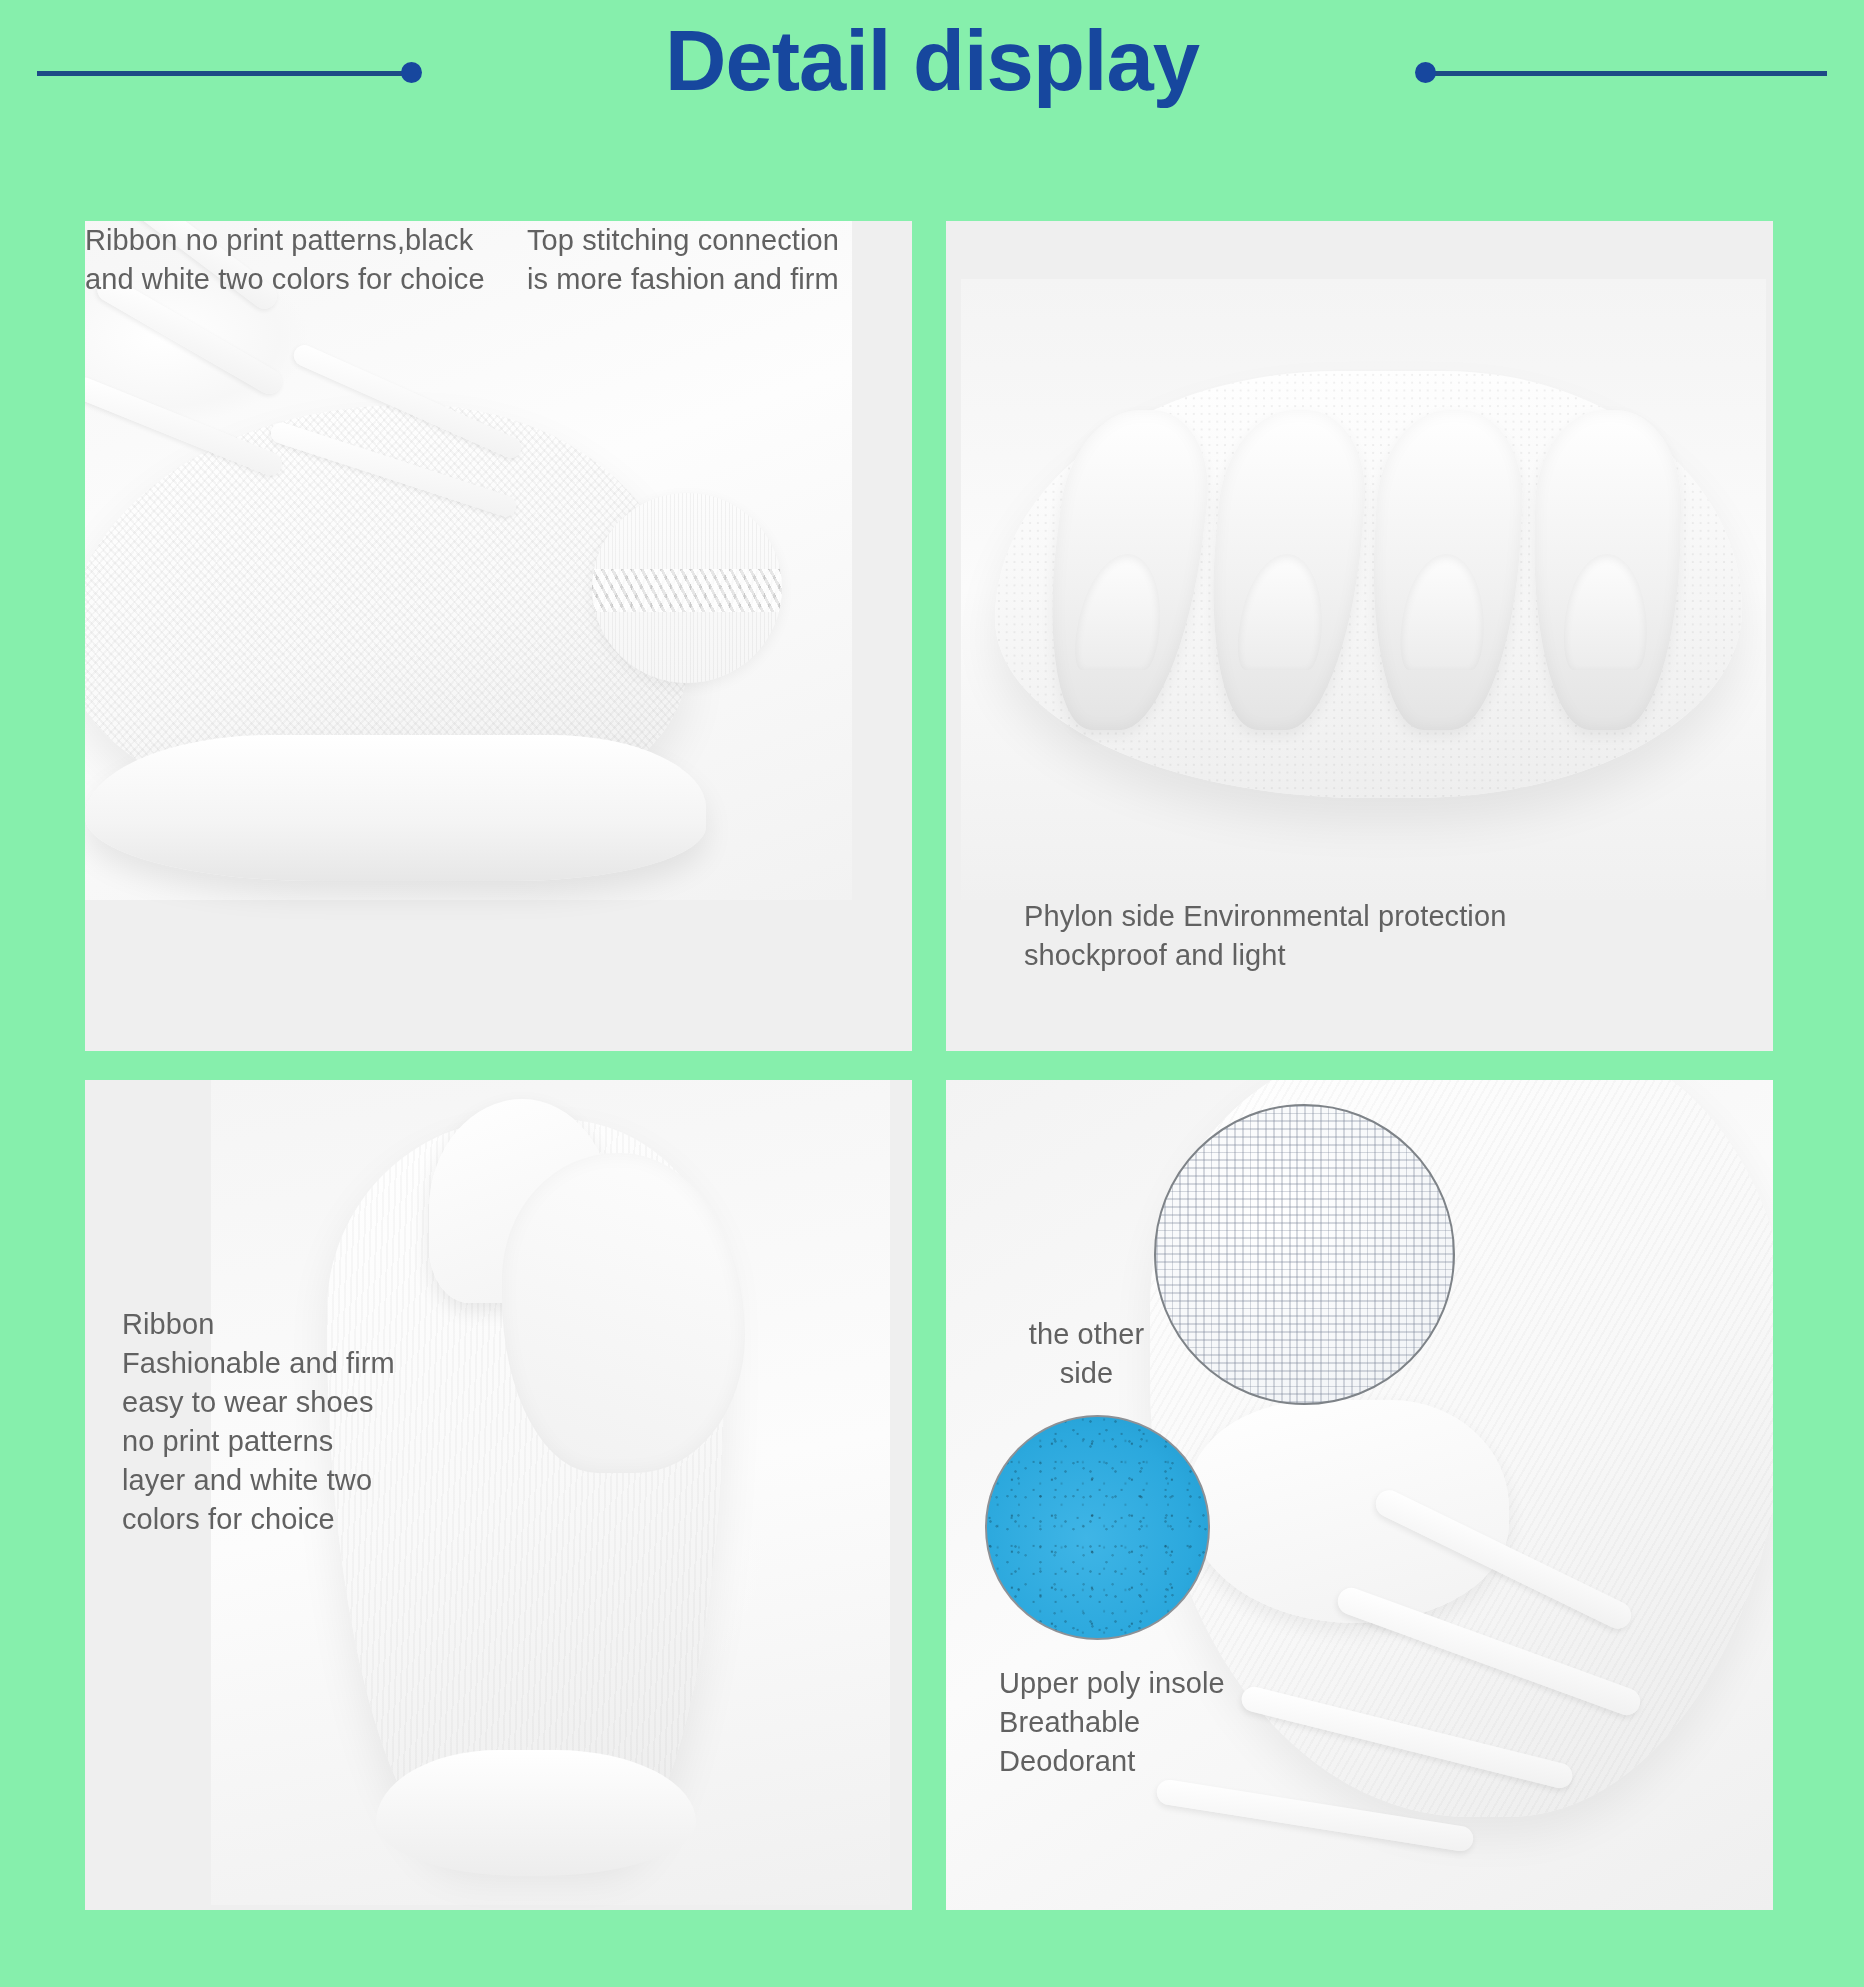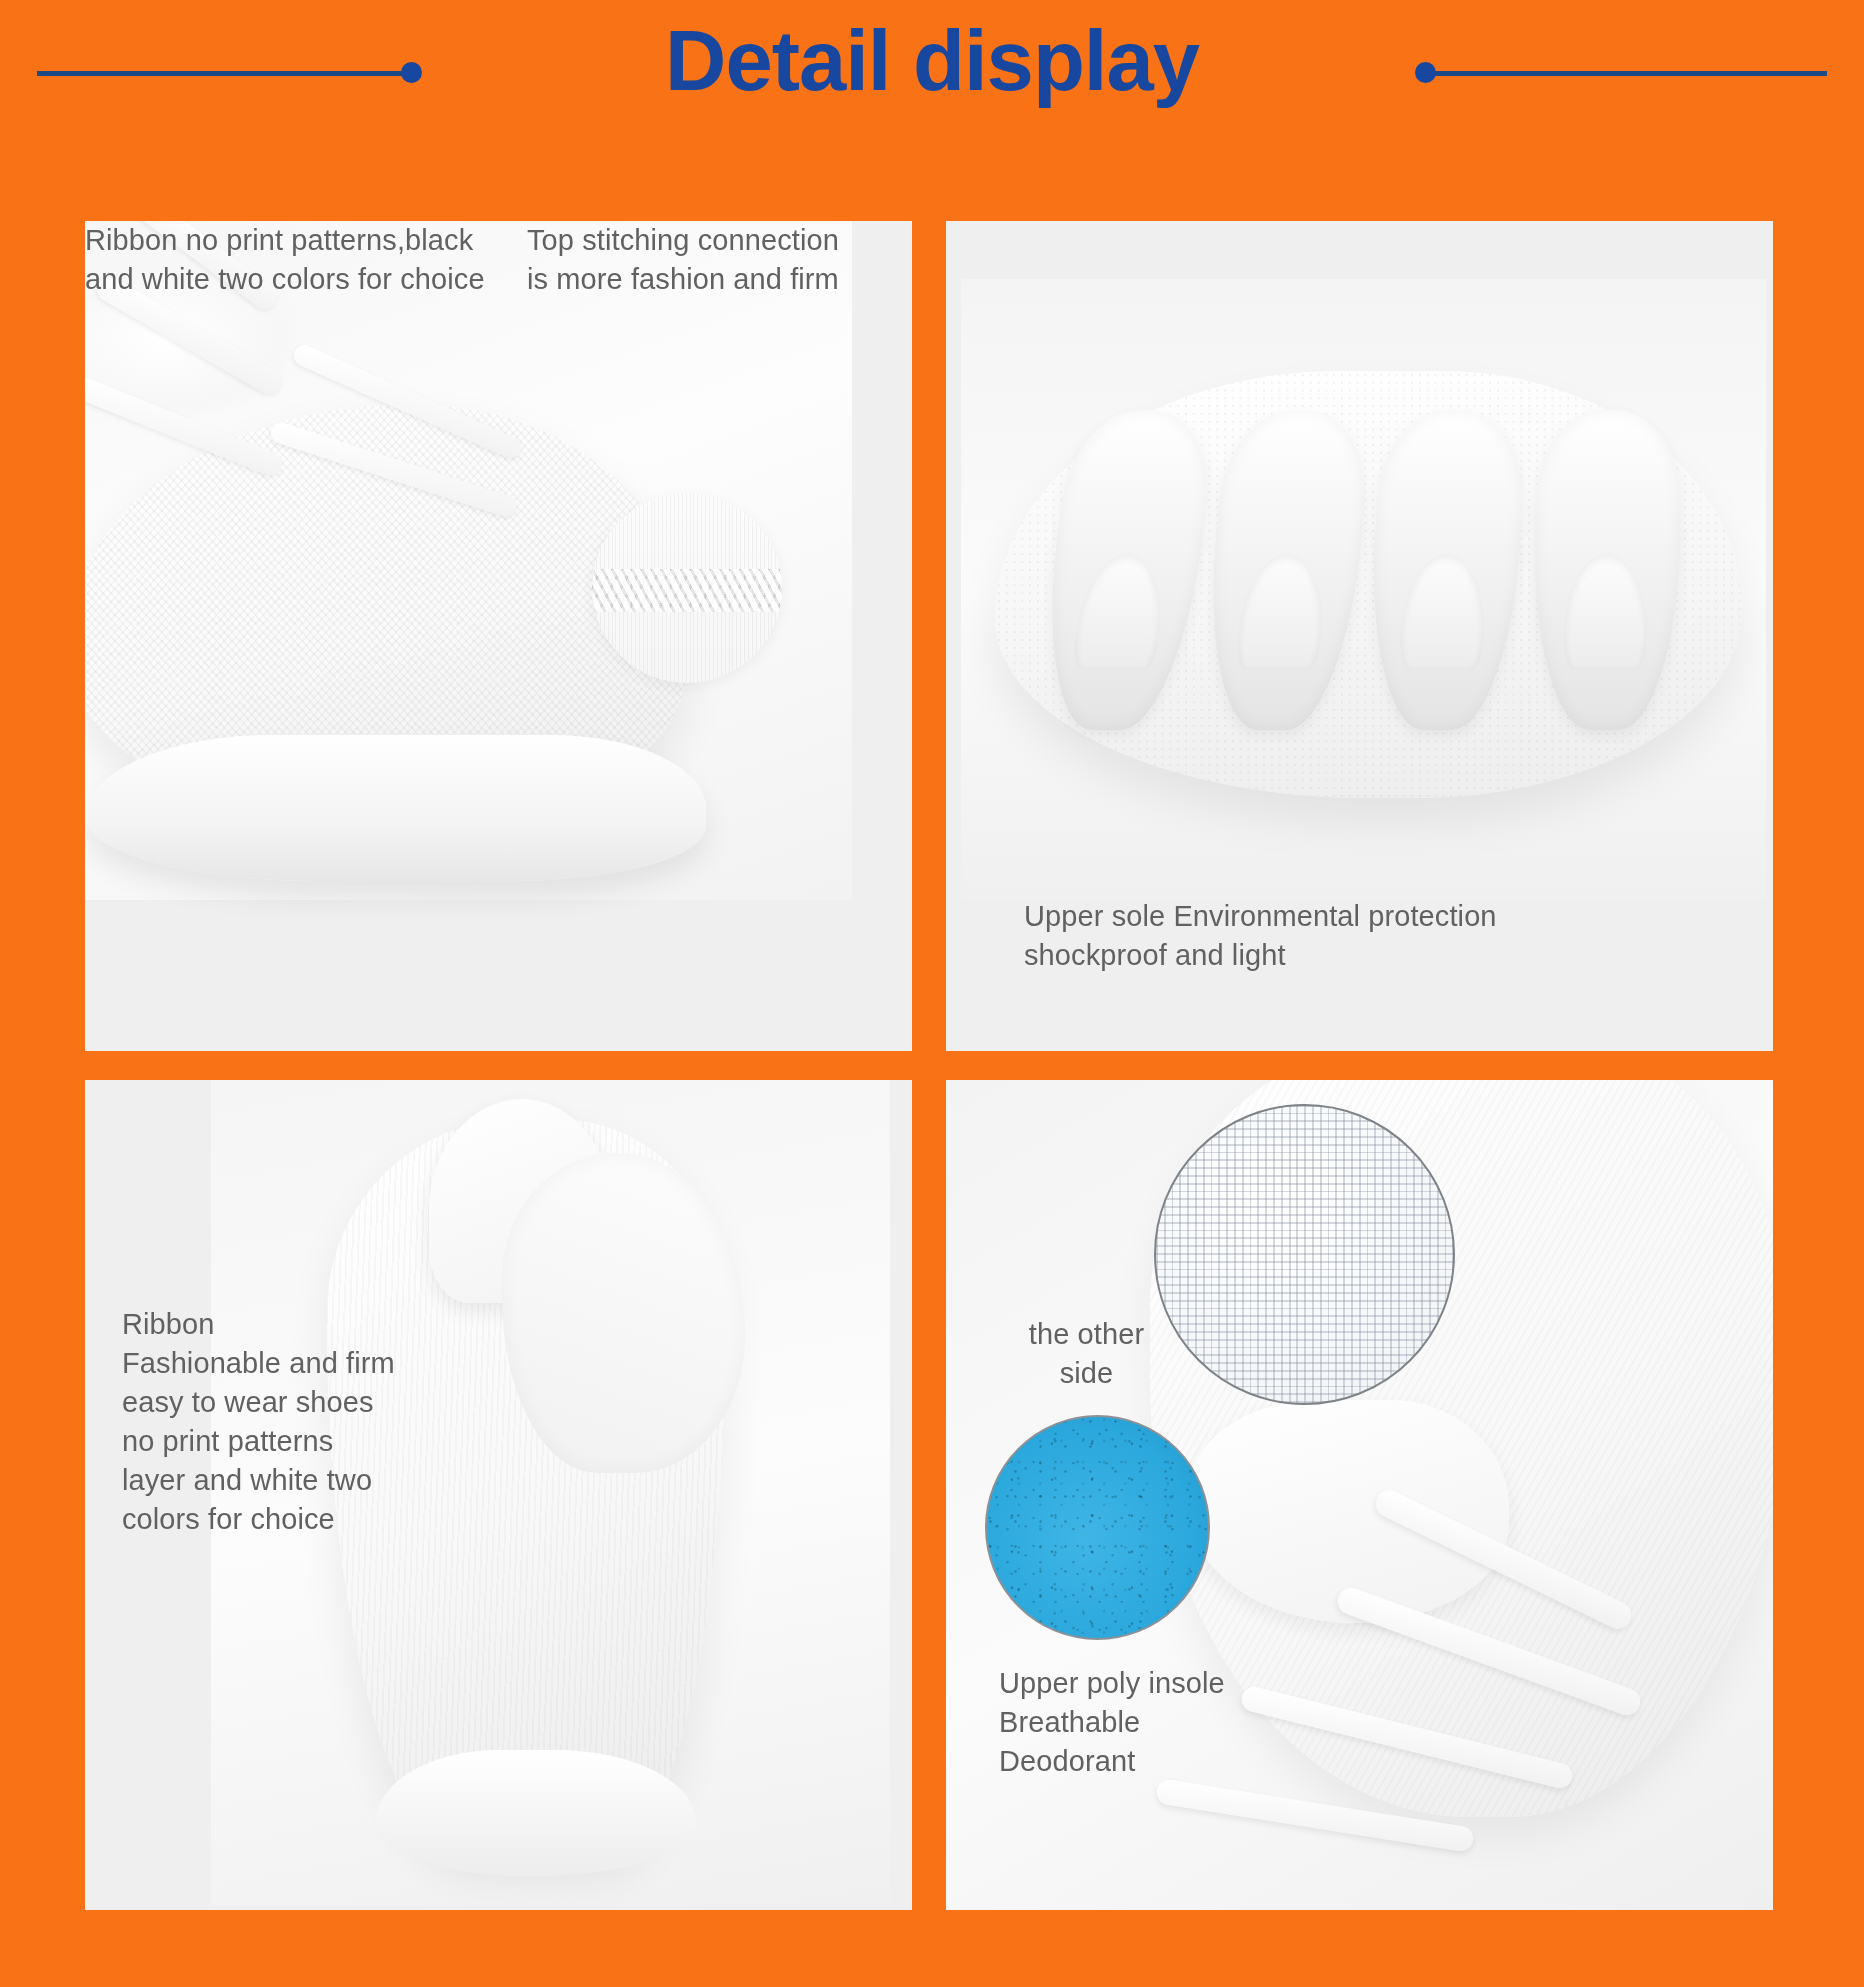--- a/index.html
+++ b/index.html
@@ -10,21 +10,21 @@
     height: 1987px;
     background: #ffffff;
     font-family: "Liberation Sans", "DejaVu Sans", sans-serif;
     overflow: hidden;
   }
 
   .page {
     position: relative;
     width: 1864px;
     height: 1987px;
-    background: #f97316;
+    background: #86efac;
   }
 
   
   .header {
     position: absolute;
     left: 0; top: 0;
     width: 1864px;
     height: 155px;
   }
   .header-title {
@@ -402,21 +402,21 @@
         </div>
         <div class="tread tread-3">
           <div class="tread-notch"></div>
         </div>
         <div class="tread tread-4">
           <div class="tread-notch"></div>
         </div>
       </div>
     </div>
 
-    <div class="callout c-phylon" style="left:78px; top:676px; width:737px;">Upper sole   Environmental protection
+    <div class="callout c-phylon" style="left:78px; top:676px; width:737px;">Phylon side   Environmental protection
 shockproof and light</div>
   </div>
 
   <div class="panel panel-bl">
     <div class="photo heel-bl">
       <div class="heel-shape"></div>
       <div class="heel-tab"></div>
       <div class="heel-collar"></div>
       <div class="heel-sole"></div>
     </div>

